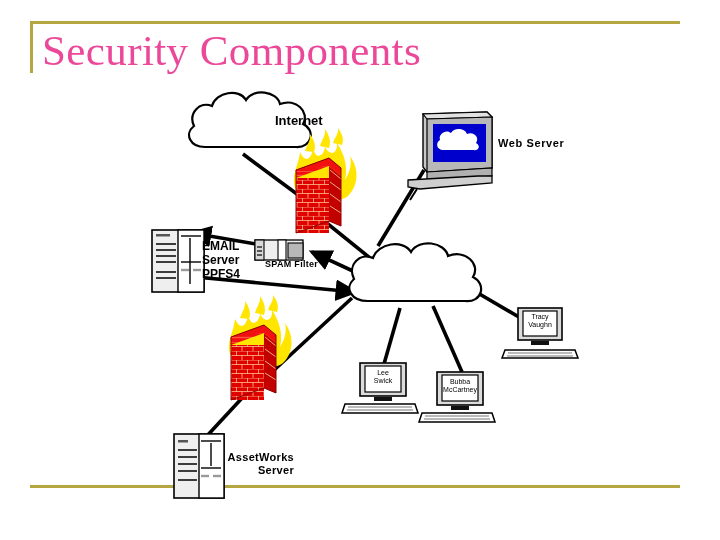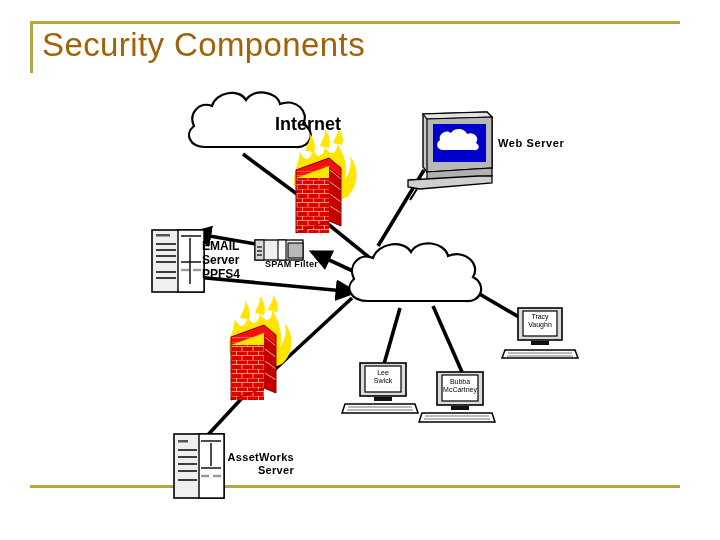--- a/index.html
+++ b/index.html
@@ -37,43 +37,43 @@
     left: 30px;
     top: 485px;
     width: 650px;
     height: 3px;
     background: #B5A642;
   }
   .slide-title {
     position: absolute;
     left: 42px;
     top: 26px;
-    font-family: Liberation Sans, sans-serif;
-    font-size: 33px;
-    color: #a16207;
+    font-family: Liberation Serif, serif;
+    font-size: 43px;
+    color: #ec4899;
     letter-spacing: 0.4px;
     white-space: nowrap;
   }
   
   #diagram {
     position: absolute;
     left: 0;
     top: 0;
     width: 720px;
     height: 540px;
   }
   .label {
     position: absolute;
     font-family: "Liberation Sans", sans-serif;
     font-weight: bold;
     color: #000000;
     white-space: pre-line;
     line-height: 1.12;
   }
-  .lbl-internet { font-size: 18px; padding-left: 48px; }
+  .lbl-internet { font-size: 13px; padding-left: 48px; }
   .lbl-campus   { font-size: 14px; text-align: center; }
   .lbl-web      { font-size: 11px; letter-spacing: 0.6px; }
   .lbl-email    { font-size: 12px; line-height: 1.18; }
   .lbl-spam     { font-size: 9px;  letter-spacing: 0.3px; }
   .lbl-asset    { font-size: 11px; text-align: center; letter-spacing: 0.3px; line-height: 1.2;}
   .pc-label {
     position: absolute;
     font-family: "Liberation Sans", sans-serif;
     font-size: 7px;
     color: #000000;

